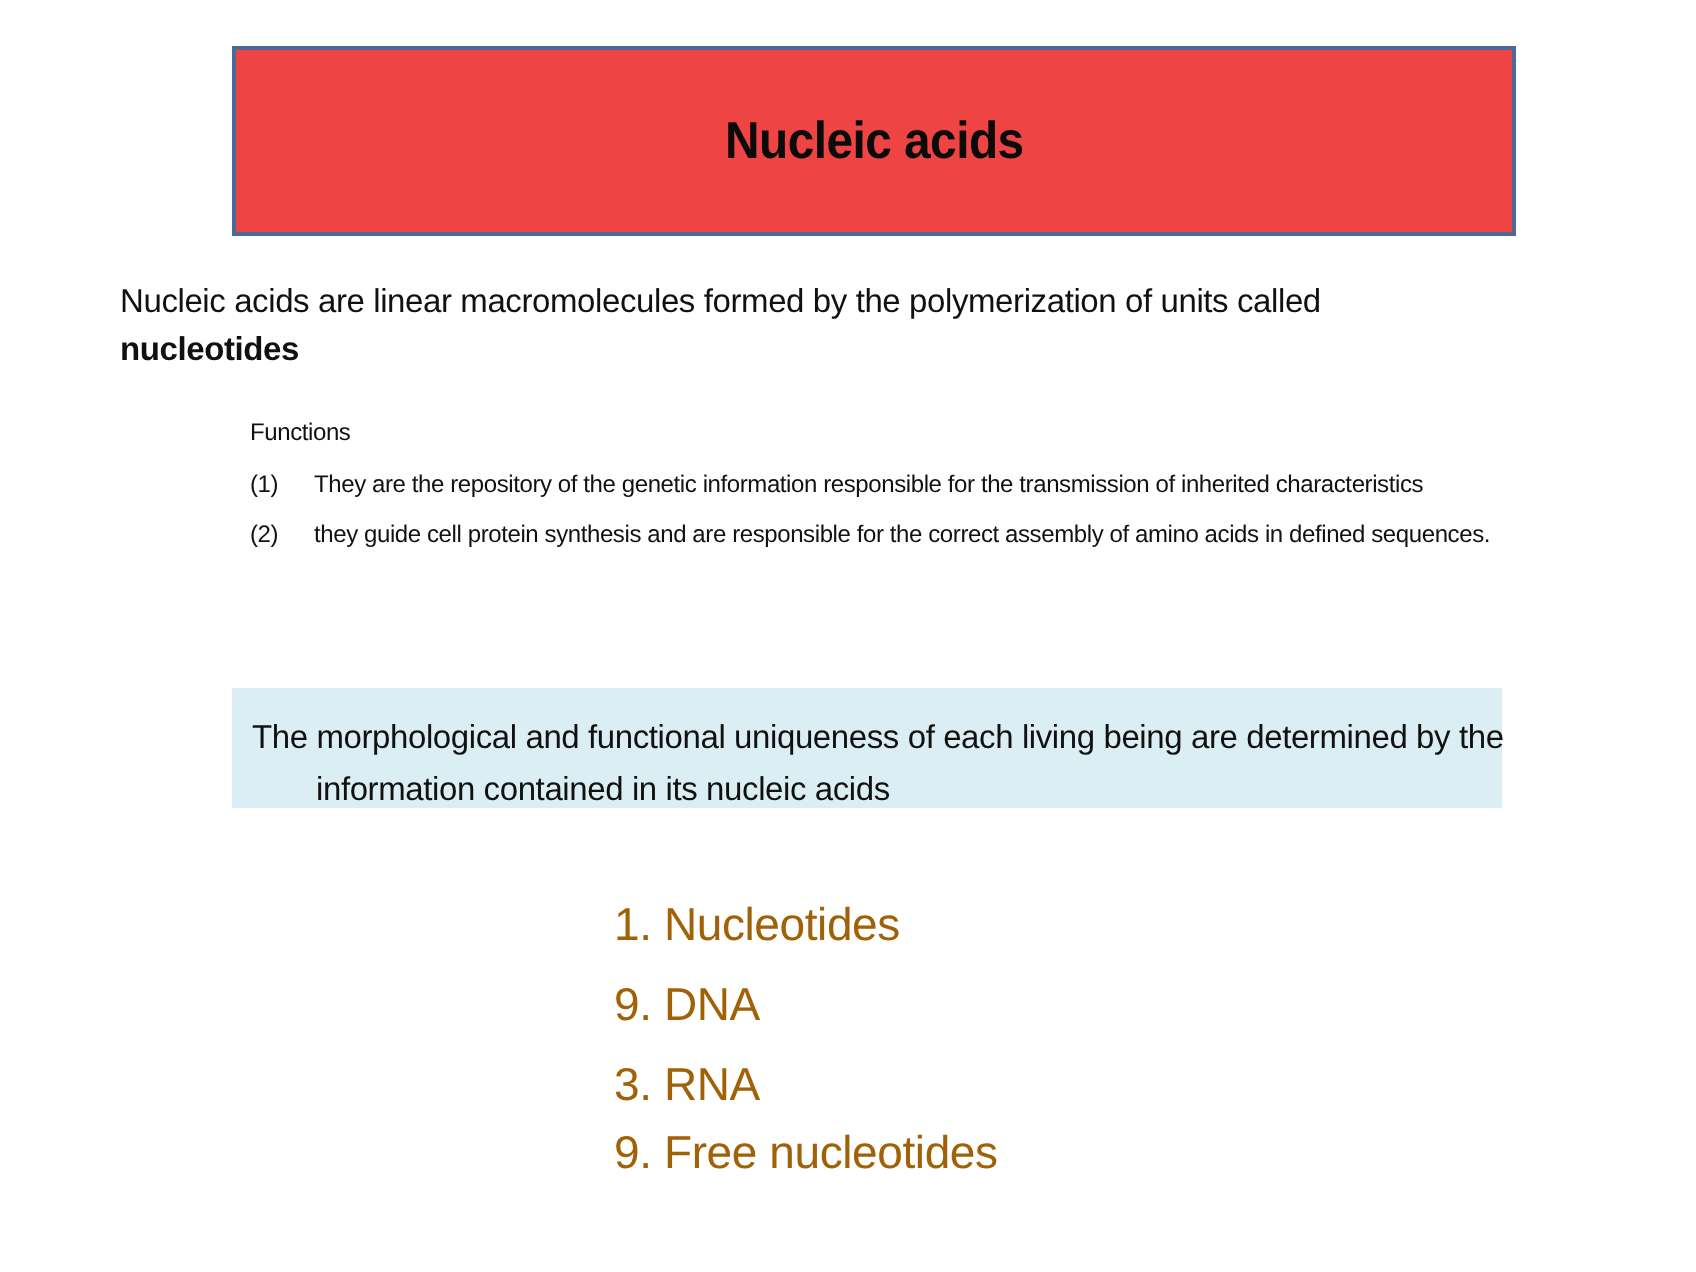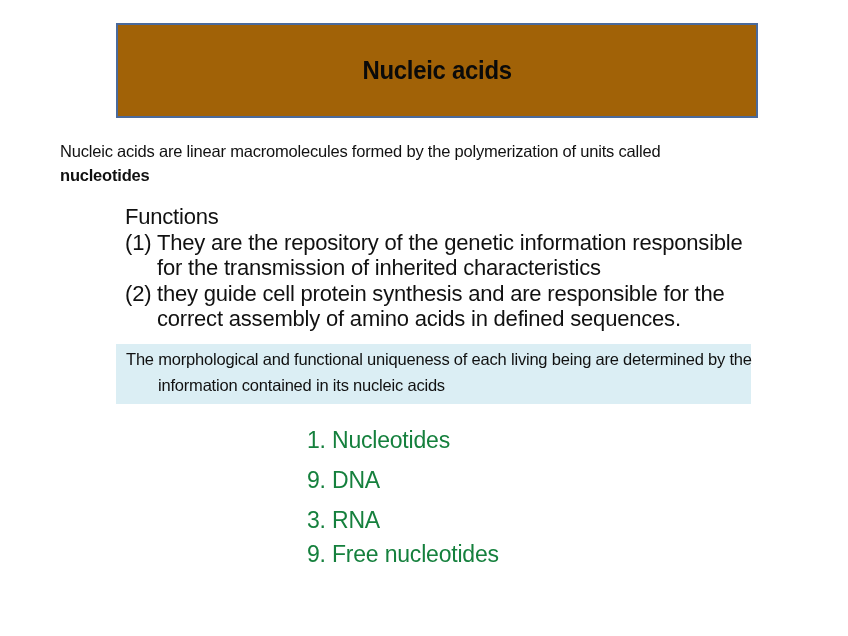--- a/index.html
+++ b/index.html
@@ -20,21 +20,21 @@
       left: 0; top: 0;
       width: 848px; height: 636px;
       background: #ffffff;
     }
     .title-box {
       position: absolute;
       left: 116px;
       top: 23px;
       width: 638px;
       height: 91px;
-      background: #a16207;
+      background: #ef4444;
       border: 2px solid #4a6a9c;
       display: flex;
       align-items: center;
       justify-content: center;
     }
     .title-text {
       font-size: 26px;
       font-weight: bold;
       color: #0a0a0a;
       letter-spacing: -0.3px;
@@ -51,21 +51,21 @@
     }
     .intro .bold {
       font-weight: bold;
       margin-top: 21px;
     }
     .functions {
       position: absolute;
       left: 125px;
       top: 204px;
       width: 620px;
-      font-size: 22px;
+      font-size: 12px;
       line-height: 25.5px;
       letter-spacing: -0.2px;
     }
     .fn-item {
       position: relative;
       padding-left: 32px;
     }
     .fn-num {
       position: absolute;
       left: 0;
@@ -75,35 +75,35 @@
       position: absolute;
       left: 116px;
       top: 344px;
       width: 635px;
       height: 60px;
       background: #dbeef4;
     }
     .highlight-text {
       position: absolute;
       left: 10px;
-      top: 3px;
+      top: 13px;
       width: 620px;
       font-size: 16.5px;
       line-height: 25.5px;
       letter-spacing: -0.2px;
       padding-left: 32px;
       text-indent: -32px;
     }
     .outline {
       position: absolute;
       left: 307px;
-      top: 424px;
+      top: 446px;
       width: 320px;
       font-size: 23px;
-      color: #15803d;
+      color: #a16207;
     }
     .outline-item {
       height: 40px;
       line-height: 32px;
       letter-spacing: -0.2px;
     }
     .outline-item.tight {
       height: 34px;
     }
   </style>

